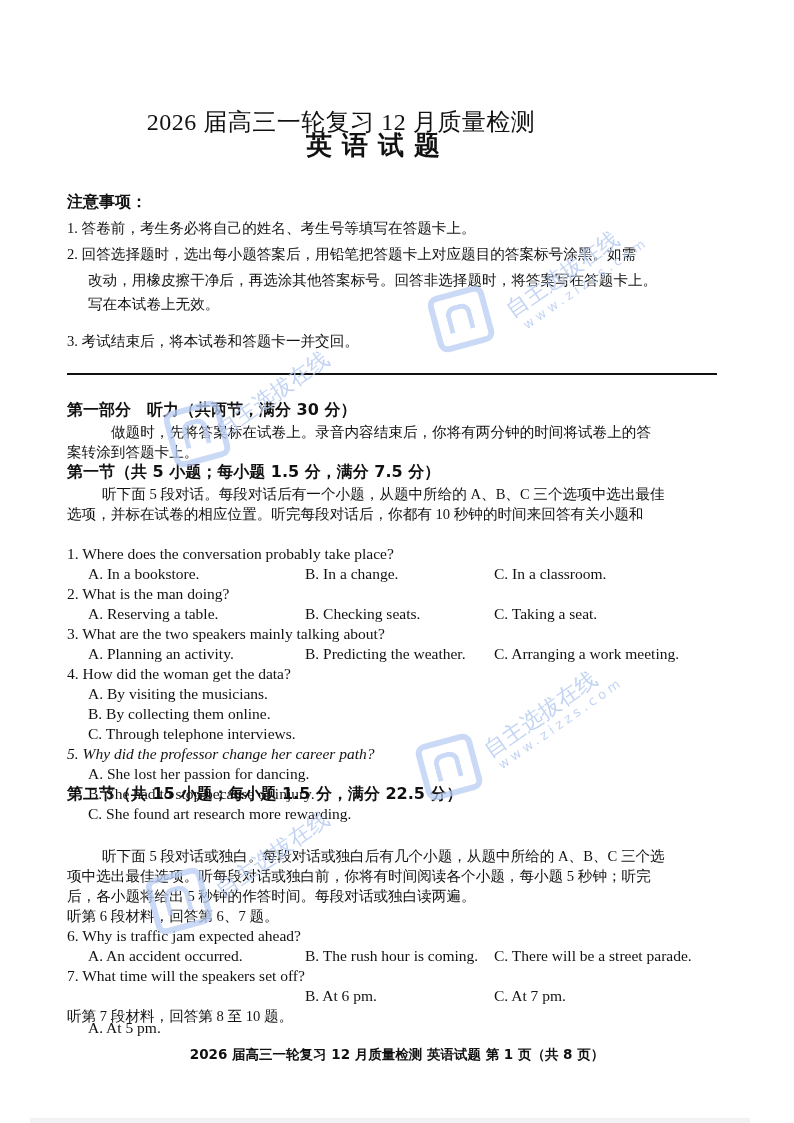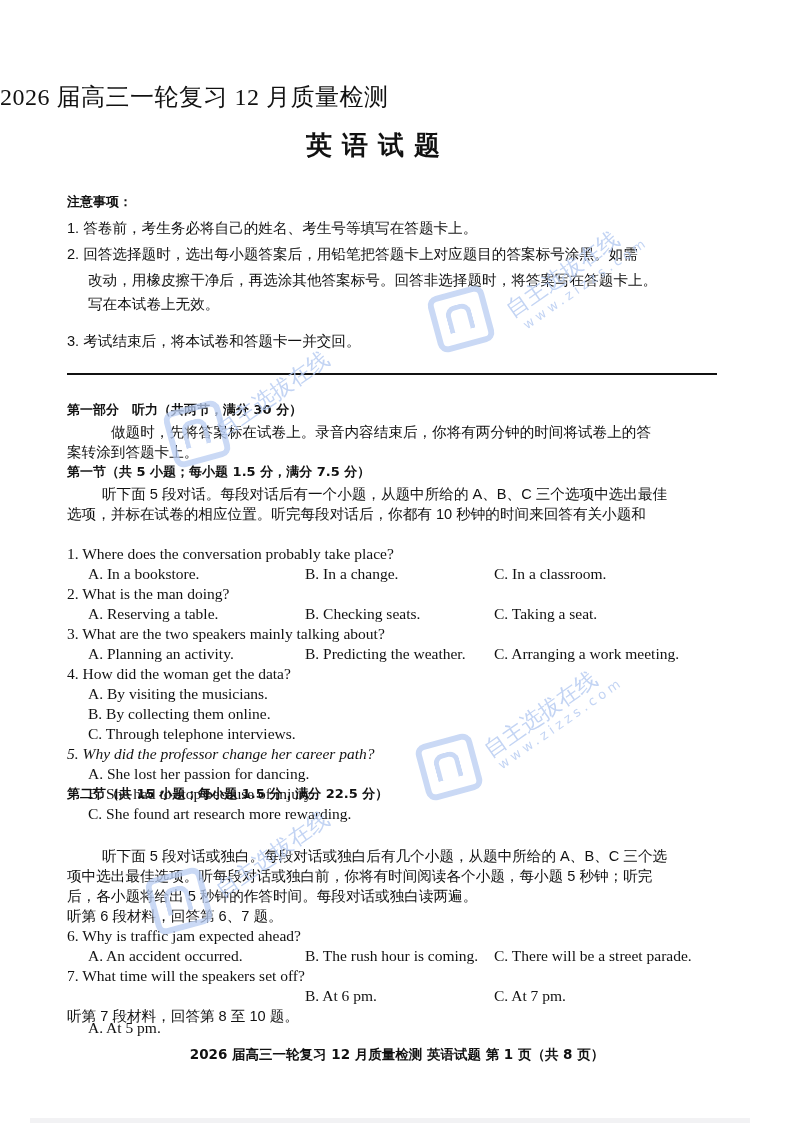--- a/index.html
+++ b/index.html
@@ -1,25 +1,25 @@
 <!DOCTYPE html>
 <html><head>
 <meta charset="utf-8">
 <style>
   html, body { margin:0; padding:0; }
   body { width:794px; height:1123px; background:#ffffff; position:relative; overflow:hidden;
          font-family:"DejaVu Serif","Liberation Serif",serif; color:#111; }
   .page { position:absolute; left:0; top:0; width:794px; height:1123px; }
-  .title { position:absolute; left:0; width:682px; top:81px;
+  .title { position:absolute; left:0; width:682px; text-align:center; top:106px;
            font-family:"Liberation Serif","DejaVu Serif",serif; font-size:24px; letter-spacing:0.5px; }
   .subtitle { position:absolute; left:0; width:700px; text-align:center; top:128px;
               font-family:"DejaVu Sans",sans-serif; font-weight:bold; font-size:26px; letter-spacing:10px;padding-left:28px; }
-  .line { position:absolute; left:67px; white-space:nowrap; font-size:13px; line-height:20px; }
+  .line { position:absolute; left:67px; white-space:nowrap; font-size:16px; line-height:20px; }
   .bold { font-family:"DejaVu Sans",sans-serif; font-weight:bold; }
-  .cn { font-family:Liberation Sans, sans-serif; font-size:14.6px; }
+  .cn { font-family:Liberation Serif, serif; font-size:14.6px; }
   .en { font-family:"Liberation Serif","DejaVu Serif",serif; font-size:15.5px; }
   .indent1 { left:88px; }
   .center { left:0; width:794px; text-align:center; }
   .rule { position:absolute; left:67px; width:650px; top:373px; height:2px; background:#111; }
   .opt { position:absolute; white-space:nowrap; font-family:"Liberation Serif","DejaVu Serif",serif; font-size:15.5px; line-height:20px; }
   .footer { position:absolute; left:0; width:794px; text-align:center; top:1046px;
             font-family:"DejaVu Sans",sans-serif; font-weight:bold; font-size:13.5px; }
   .bottom-bar { position:absolute; left:30px; width:720px; top:1118px; height:5px; background:#f2f2f4; }
   .wm-logo { position:absolute; width:46px; height:46px; border:6px solid #b9cdf2; border-radius:10px;
              transform:rotate(-15deg); opacity:0.75; }

